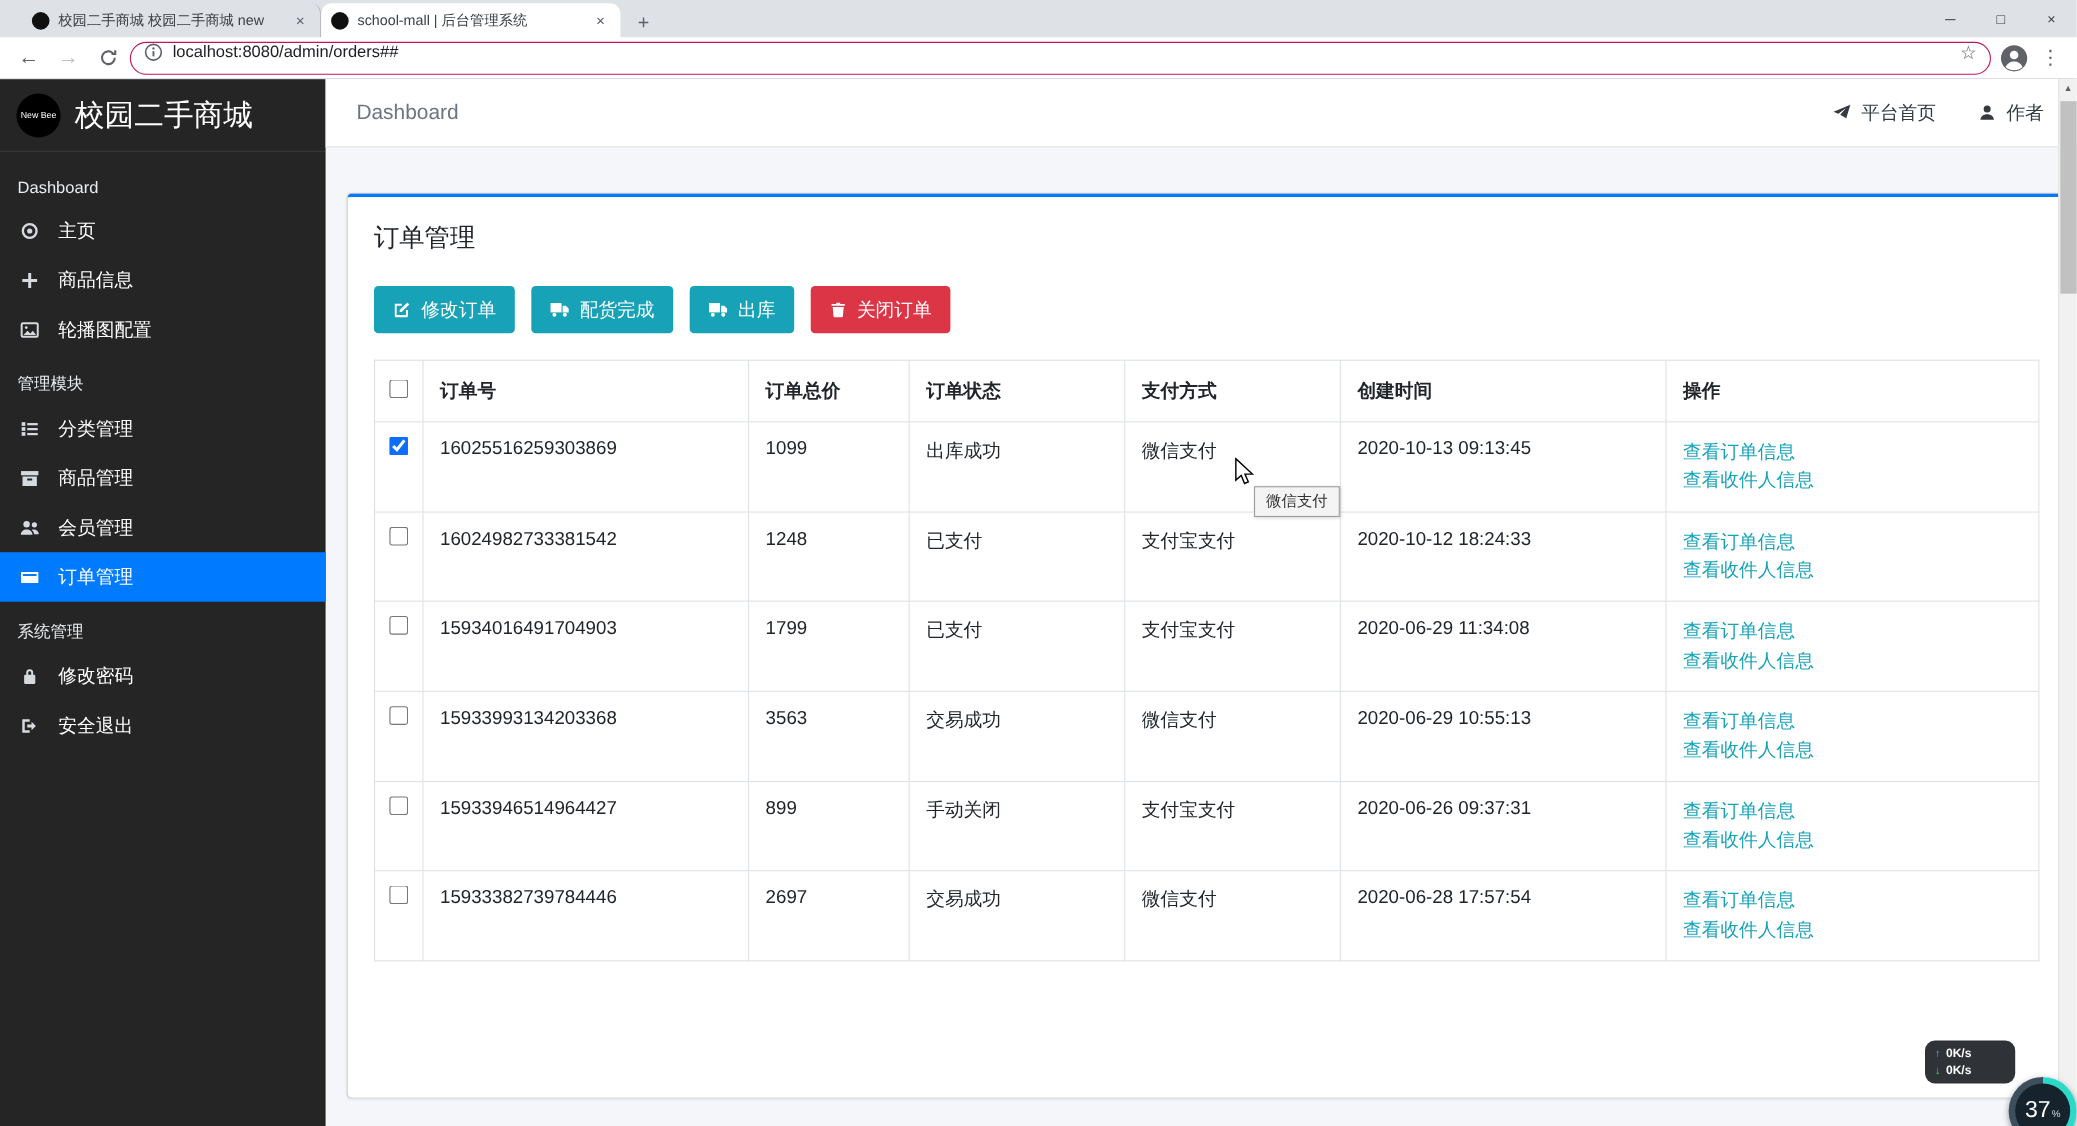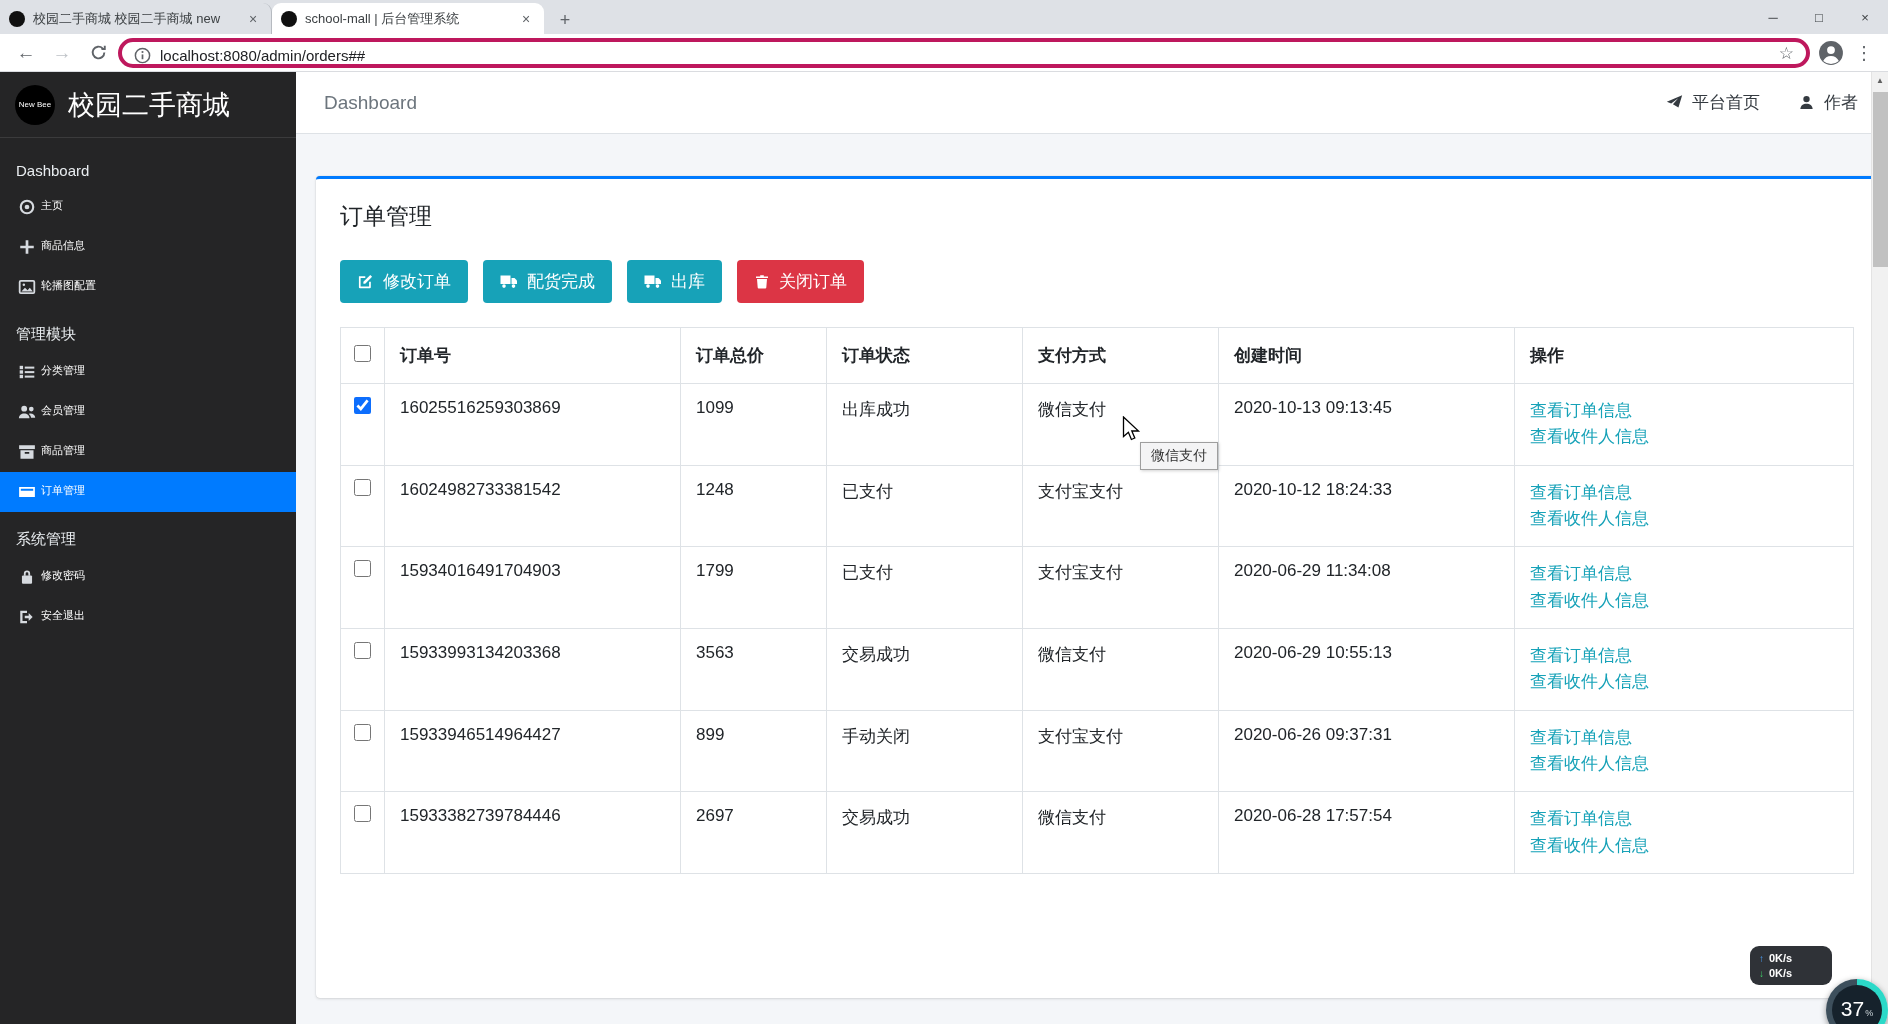--- a/index.html
+++ b/index.html
@@ -1,50 +1,50 @@
 <!DOCTYPE html>
 <html><head>
 <meta charset="utf-8">
 <style>
   *{margin:0;padding:0;box-sizing:border-box}
   html,body{width:1888px;height:1024px;overflow:hidden}
   body{font-family:"Liberation Sans","DejaVu Sans",sans-serif;background:#fff;position:relative;color:#212529}
   svg{display:block}
 
   
-  .tabbar{height:34px;background:#dee1e6;display:flex;align-items:flex-end;padding-left:0}
+  .tabbar{height:34px;background:#dee1e6;display:flex;align-items:flex-end;padding-left:20px}
   .tab{width:272px;height:31px;display:flex;align-items:center;gap:8px;padding:0 9px;border-radius:9px 9px 0 0;font-size:13px;color:#3c4043}
   .tab.active{background:#fff}
   .tab.inactive{border-right:1px solid #b6bac0}
   .favicon{width:16px;height:16px;border-radius:50%;background:#101010;flex-shrink:0;color:#fff;font-size:5px;display:flex;align-items:center;justify-content:center}
   .tab-title{flex:1;white-space:nowrap;overflow:hidden;text-overflow:ellipsis}
   .tab-close{width:18px;height:18px;border-radius:50%;display:flex;align-items:center;justify-content:center;color:#5f6368;font-size:14px;flex-shrink:0}
   .newtab{width:30px;height:28px;display:flex;align-items:center;justify-content:center;font-size:18px;color:#5f6368;margin-left:6px}
   .win-controls{margin-left:auto;display:flex;align-self:flex-start;height:34px}
   .win-btn{width:46px;height:34px;display:flex;align-items:center;justify-content:center;color:#3c4043;font-size:13px}
 
   .addressbar{height:38px;background:#fff;display:flex;align-items:center;gap:4px;padding:0 10px;border-bottom:1px solid #dadce0}
   .nav-btn{width:32px;height:32px;border-radius:50%;display:flex;align-items:center;justify-content:center;font-size:19px;color:#5f6368}
   .nav-btn.disabled{color:#bdc1c6}
-  .omnibox{flex:1;height:30px;border:4px solid #be185d;border-radius:15px;display:flex;align-items:flex-end;gap:9px;padding:0 12px;font-size:15px;color:#202124}
+  .omnibox{flex:1;height:30px;border:1px solid #be185d;border-radius:15px;display:flex;align-items:flex-start;gap:9px;padding:0 12px;font-size:15px;color:#202124}
   .omni-star{margin-left:auto;font-size:17px;color:#5f6368}
   .chrome-right{display:flex;align-items:center;gap:10px;padding:0 4px}
   .kebab{font-size:18px;color:#5f6368;width:20px;text-align:center}
 
   
   .page{position:absolute;top:72px;left:0;right:0;bottom:0;display:flex;background:#f4f6f9}
 
   
   .sidebar{width:296px;background:#252526;flex-shrink:0;color:#fff}
   .brand{height:66px;display:flex;align-items:center;gap:13px;padding:0 15px;border-bottom:1px solid rgba(255,255,255,.1)}
   .brand-logo{width:40px;height:40px;border-radius:50%;background:#000;color:#fff;font-size:8px;display:flex;align-items:center;justify-content:center;flex-shrink:0}
   .brand-text{font-size:27px;font-weight:300;white-space:nowrap}
   .sidenav{padding:6px 0}
   .nav-header{padding:18px 16px 8px;font-size:15px;color:#e9edf0}
-  .nav-item{display:flex;align-items:flex-start;gap:3px;padding:11px 16px;font-size:11px;color:#fff;cursor:pointer;text-decoration:none}
+  .nav-item{display:flex;align-items:center;gap:15px;padding:11px 16px;font-size:17px;color:#fff;cursor:pointer;text-decoration:none}
   .nav-item .icon{width:22px;display:flex;justify-content:center;color:#d6dadf}
   .nav-item.active{background:#007bff}
   .nav-item.active .icon{color:#fff}
 
   
   .main{flex:1;display:flex;flex-direction:column;min-width:0}
   .topnav{height:66px;background:#fff;display:flex;align-items:center;padding:0 30px 0 28px;border-bottom:1px solid #dee2e6}
   .breadcrumb{color:#6c757d;font-size:19px}
   .topnav-right{margin-left:auto;display:flex;gap:38px}
   .topnav-link{display:flex;align-items:center;gap:9px;color:#343a40;font-size:17px;cursor:pointer;text-decoration:none}
@@ -186,36 +186,36 @@
               <rect x="6" y="7.2" width="8.5" height="1.8"></rect>
               <rect x="1.5" y="10.5" width="3" height="3"></rect>
               <rect x="6" y="11.2" width="8.5" height="1.8"></rect>
             </svg>
           </span>
         <span>分类管理</span>
       </a>
       <a class="nav-item">
         <span class="icon">
             <svg viewBox="0 0 16 16" width="18" height="18" fill="currentColor">
+              <rect x="1" y="2" width="14" height="3.4"></rect>
+              <path fill-rule="evenodd" d="M2.2 6.4h11.6V14H2.2zM6 8h4v1.6H6z"></path>
+            </svg>
+          </span>
+        <span>商品管理</span>
+      </a>
+      <a class="nav-item">
+        <span class="icon">
+            <svg viewBox="0 0 16 16" width="18" height="18" fill="currentColor">
               <circle cx="5.5" cy="5" r="2.6"></circle>
               <path d="M.8 13.5c0-2.6 2.1-4.2 4.7-4.2s4.7 1.6 4.7 4.2z"></path>
               <circle cx="11.8" cy="5.4" r="2.1"></circle>
               <path d="M11 9.3c2.4 0 4.3 1.5 4.3 3.7h-3.7c-.2-1.5-.9-2.6-2-3.3.4-.3.9-.4 1.4-.4z"></path>
             </svg>
           </span>
         <span>会员管理</span>
-      </a>
-      <a class="nav-item">
-        <span class="icon">
-            <svg viewBox="0 0 16 16" width="18" height="18" fill="currentColor">
-              <rect x="1" y="2" width="14" height="3.4"></rect>
-              <path fill-rule="evenodd" d="M2.2 6.4h11.6V14H2.2zM6 8h4v1.6H6z"></path>
-            </svg>
-          </span>
-        <span>商品管理</span>
       </a>
       <a class="nav-item active">
         <span class="icon">
             <svg viewBox="0 0 16 16" width="18" height="18" fill="currentColor">
               <path fill-rule="evenodd" d="M1 3.5h14v9H1zM2.5 5.2v1.6h11V5.2z"></path>
             </svg>
           </span>
         <span>订单管理</span>
       </a>
 

